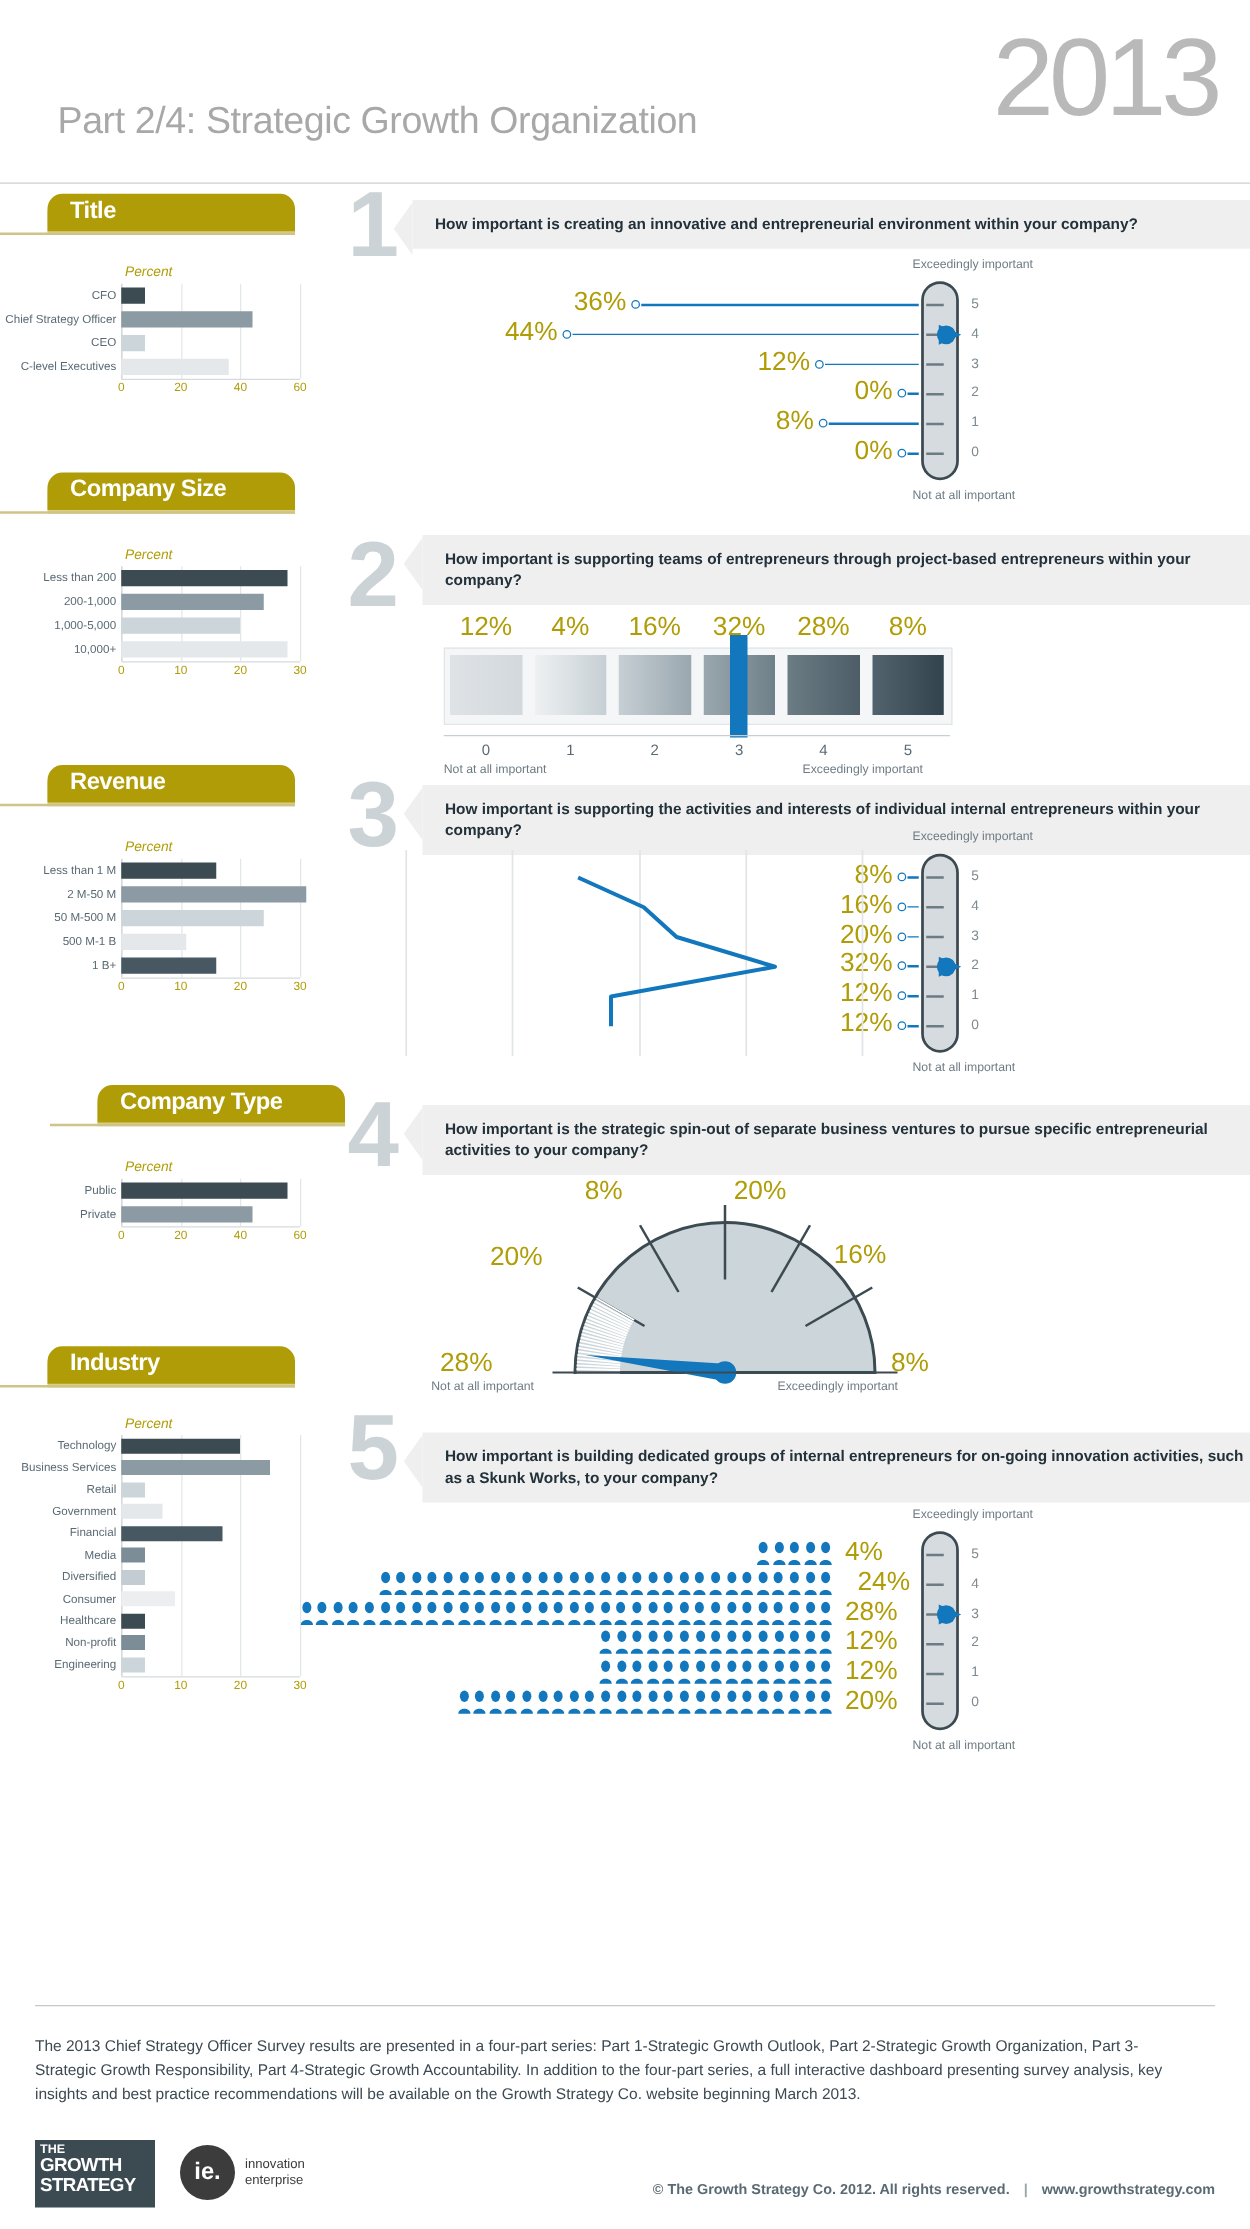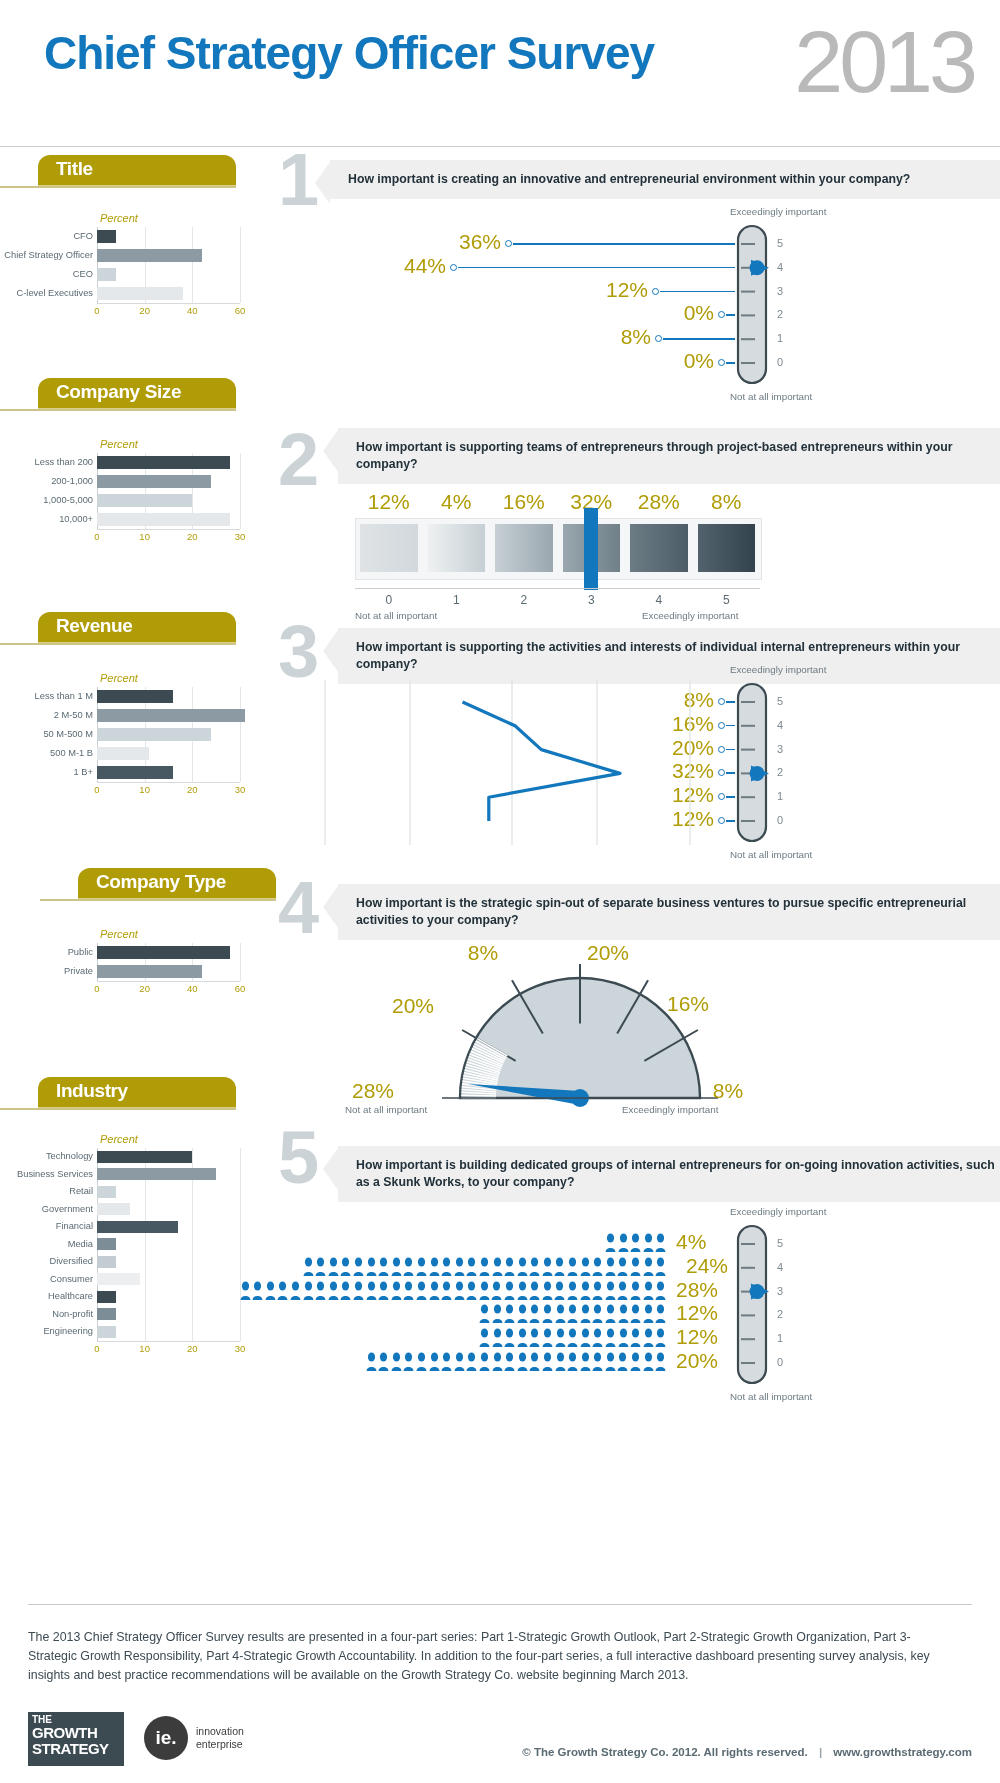--- a/index.html
+++ b/index.html
@@ -52,21 +52,21 @@
   .ie-circle b{display:block;color:#fff;font-size:19px;text-align:center;line-height:44px;font-weight:bold;}
   .ie-txt{position:absolute;left:52px;top:9px;font-size:10.5px;color:#3c3c3c;line-height:1.25;}
   .copy{position:absolute;right:28px;top:1746px;font-size:11.5px;color:#5a6a73;white-space:nowrap;font-weight:bold;}
 </style>
 </head>
 <body>
 
 <div class="page">
 
   <div class="hdr">
-    <div class="t1">Chief Strategy Officer Survey</div>
+    <div class="t2">Part 2/4: Strategic Growth Organization</div>
     <div class="year">2013</div>
     <div class="hrule"></div>
   </div>
 
   <div id="left-col">
       <div class="panel" style="top: 155px;">
         <div class="pill-wrap">
           <div class="pill">
             <span>Title</span>
           </div>

